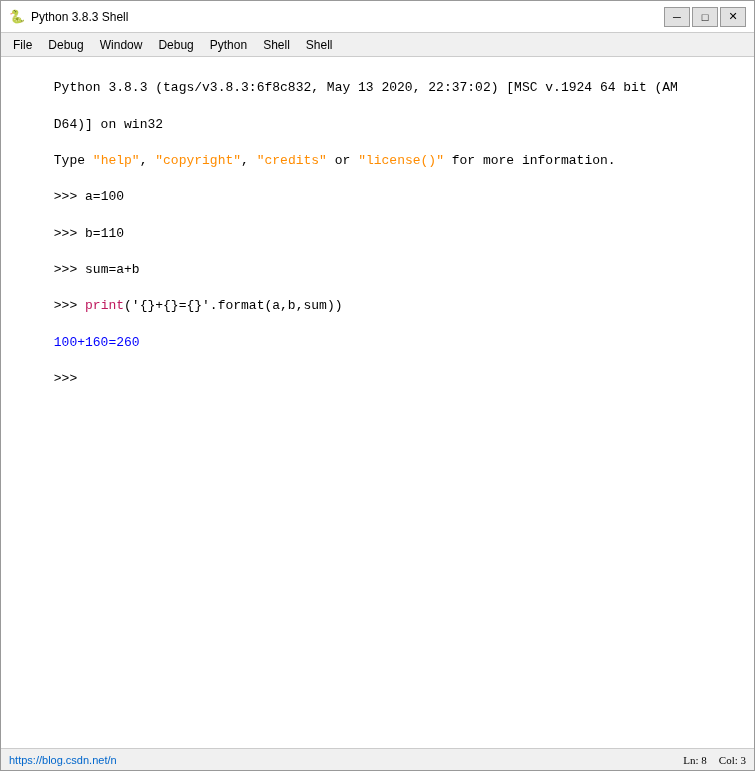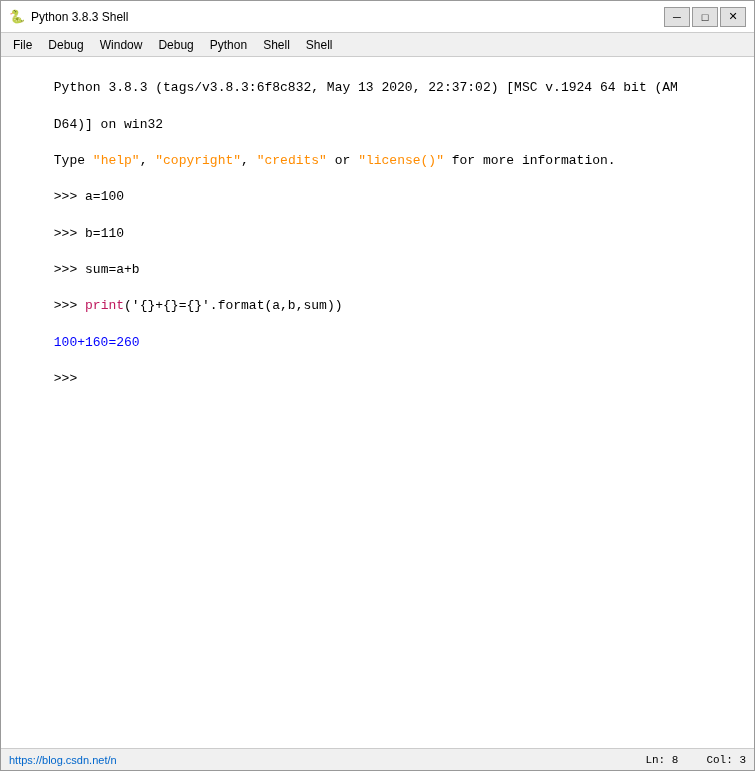--- a/index.html
+++ b/index.html
@@ -106,25 +106,25 @@
 
     .status-bar {
       background: #f0f0f0;
       border-top: 1px solid #ccc;
       display: flex;
       align-items: center;
       justify-content: flex-end;
       padding: 2px 8px;
       height: 22px;
       flex-shrink: 0;
-      gap: 28px;
+      gap: 12px;
     }
 
     .status-item {
-      font-family: Liberation Mono, monospace;
+      font-family: Liberation Serif, serif;
       font-size: 11px;
       color: #000;
     }
 
     .status-link {
       font-family: 'Segoe UI', Arial, sans-serif;
       font-size: 11px;
       color: #0066cc;
       flex: 1;
     }

